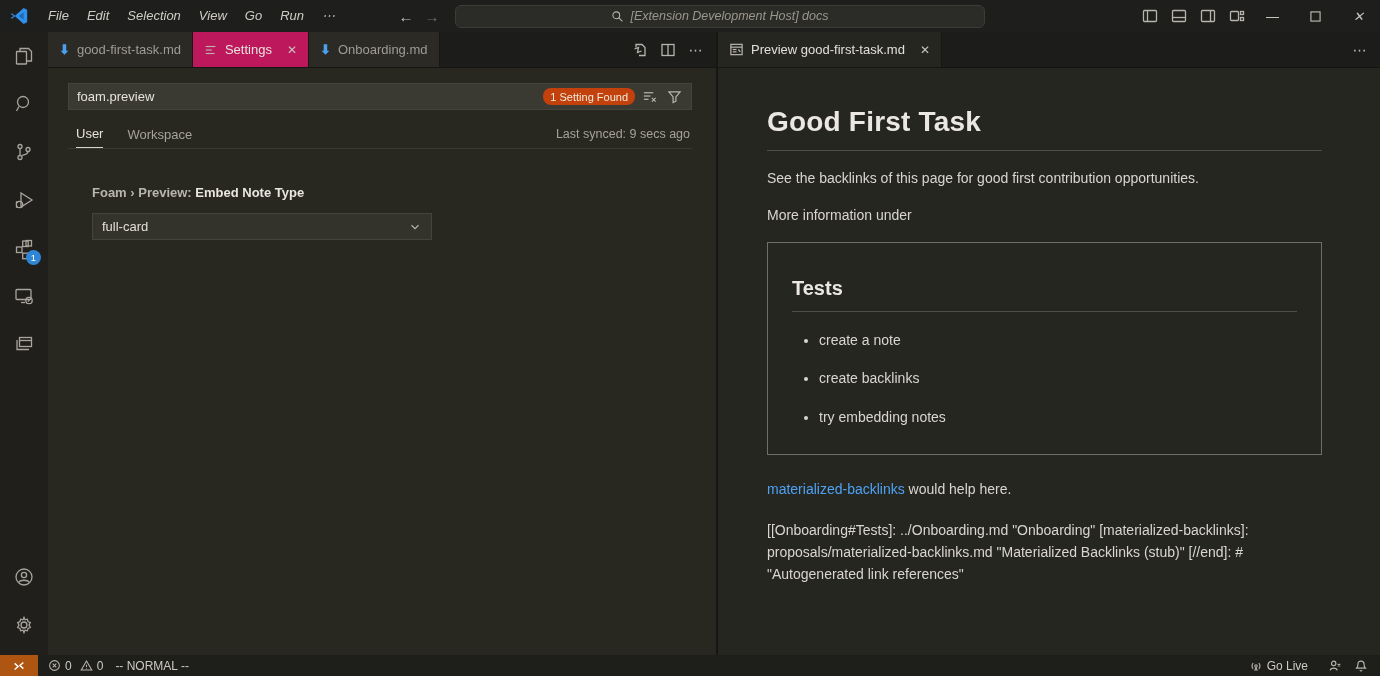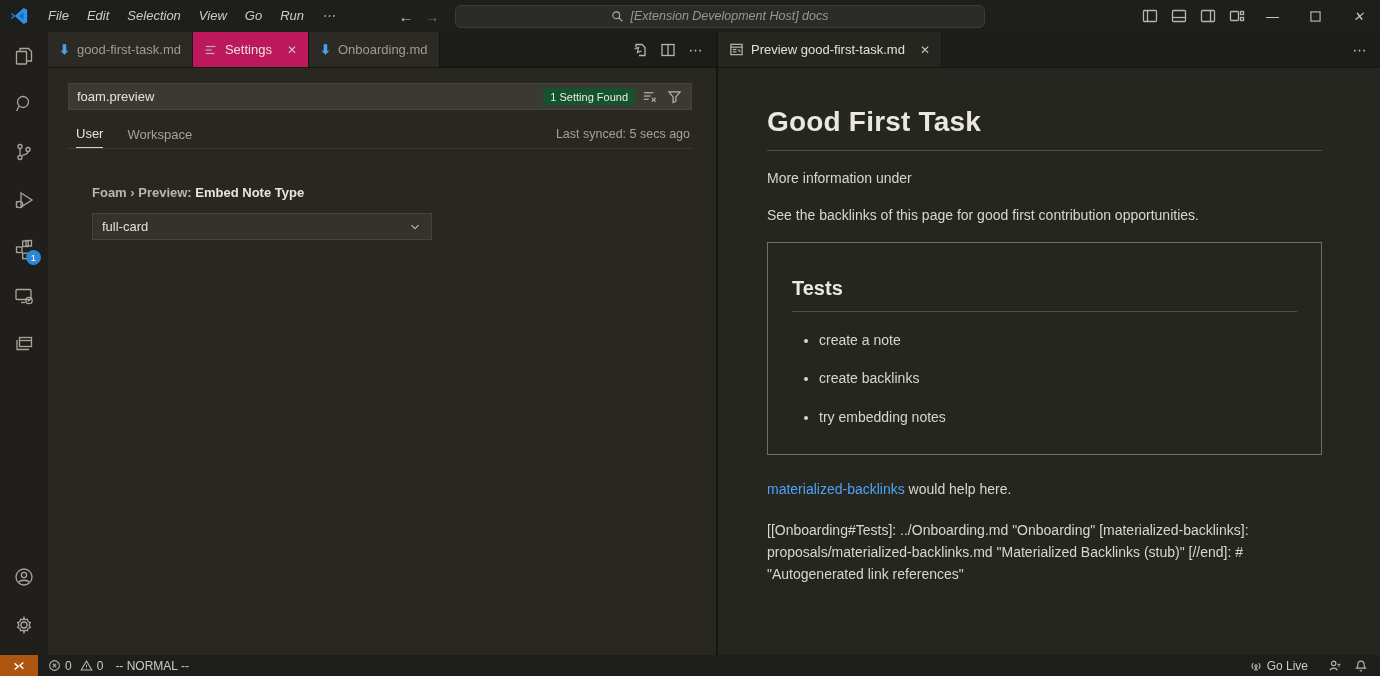--- a/index.html
+++ b/index.html
@@ -64,21 +64,21 @@
   
   .settings-body { flex:1; padding:15px 24px 0 20px; overflow:hidden; }
   .settings-search {
     height:27px; background:#3b3a32; border:1px solid #45443c; display:flex; align-items:center;
     padding:0 6px 0 0;
   }
   .settings-search input {
     flex:1; background:transparent; border:none; outline:none; color:#e6e3da;
     font-family:"Liberation Sans",sans-serif; font-size:13px; padding:0 8px;
   }
-  .found-badge { background:#14532d; color:#f0ebdb; font-size:11px; padding:2.5px 7px; border-radius:2px; white-space:nowrap; }
+  .found-badge { background:#c2410c; color:#f0ebdb; font-size:11px; padding:2.5px 7px; border-radius:8px; white-space:nowrap; }
   .search-ico { width:22px; height:22px; display:flex; align-items:center; justify-content:center; margin-left:3px; }
   .scope-row { display:flex; align-items:center; margin-top:16px; border-bottom:1px solid #3a3932; padding:0 2px 0 8px; }
   .scope-tab { margin-right:24px; padding-bottom:6px; color:#a5a29a; cursor:pointer; font-size:13px; }
   .scope-tab.active { color:#e6e3dc; border-bottom:1px solid #d8d5ce; }
   .last-synced { margin-left:auto; color:#a5a29a; font-size:12.5px; padding-bottom:6px; }
   .setting-item { margin-top:36px; padding-left:24px; }
   .setting-title { font-size:13px; font-weight:bold; }
   .setting-cat { color:#b9b6ad; }
   .setting-label { color:#e9e6df; }
   .setting-select {
@@ -294,21 +294,21 @@
         <span class="search-ico">
           <svg width="15" height="15" viewBox="0 0 16 16" class="ico">
               <path d="M2 3 h12 L9.5 8.5 V13 l-3 1.5 V8.5 Z"></path>
             </svg>
         </span>
       </div>
 
       <div class="scope-row">
         <span class="scope-tab active">User</span>
         <span class="scope-tab">Workspace</span>
-        <span class="last-synced">Last synced: 5 secs ago</span>
+        <span class="last-synced">Last synced: 9 secs ago</span>
       </div>
 
       <div class="setting-item">
         <div class="setting-title">
           <span class="setting-cat">Foam › Preview: </span><span class="setting-label">Embed Note Type</span>
         </div>
         <div class="setting-select">
           <span>full-card</span>
           <svg class="ico chev" width="14" height="14" viewBox="0 0 16 16">
               <path d="M4 6 l4 4 4-4"></path>
@@ -333,22 +333,22 @@
         <span>Preview good-first-task.md</span>
         <span class="close">✕</span>
       </div>
       <div class="tab-actions">
         <span class="tab-action more-dots">⋯</span>
       </div>
     </div>
 
     <div class="preview-body">
       <h1>Good First Task</h1>
+      <p class="pv-p">See the backlinks of this page for good first contribution opportunities.</p>
       <p class="pv-p">More information under</p>
-      <p class="pv-p">See the backlinks of this page for good first contribution opportunities.</p>
 
       <div class="note-card">
         <h2>Tests</h2>
         <ul>
           <li>create a note</li>
           <li>create backlinks</li>
           <li>try embedding notes</li>
         </ul>
       </div>
 

